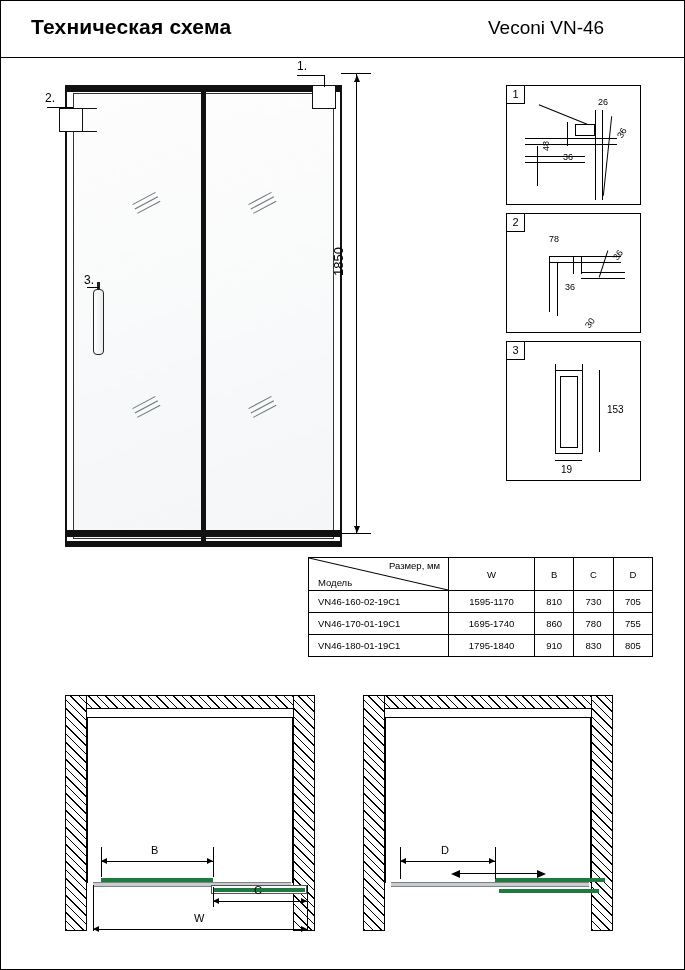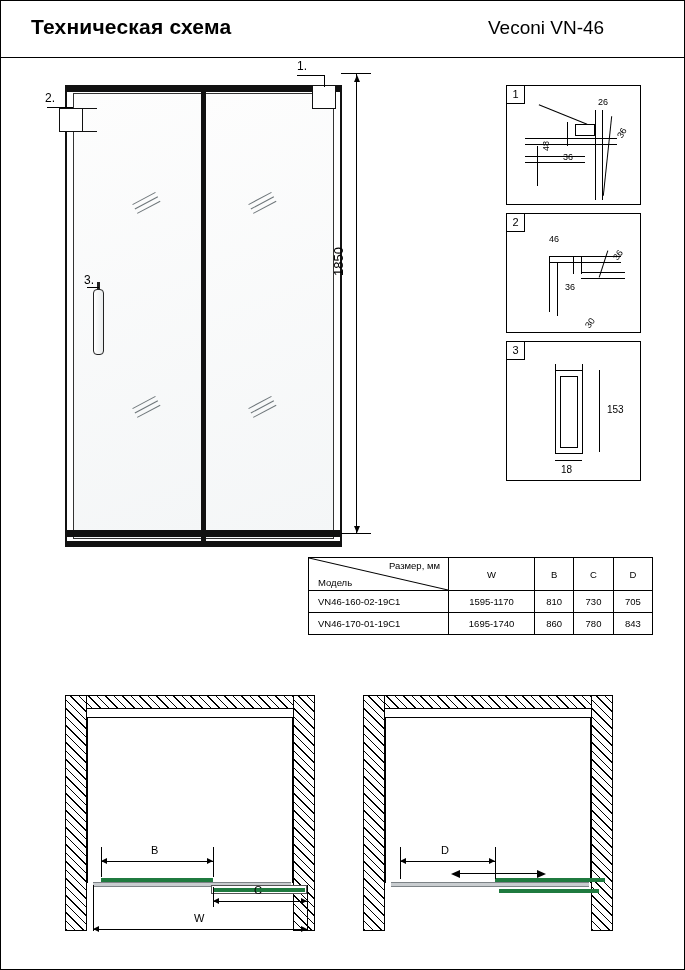--- a/index.html
+++ b/index.html
@@ -325,37 +325,37 @@
       <div class="dl" style="left:42px;top:42px;width:72px;height:1px;"></div>
       <div class="dl" style="left:42px;top:48px;width:72px;height:1px;"></div>
       <div class="dl" style="left:42px;top:42px;width:1px;height:56px;"></div>
       <div class="dl" style="left:50px;top:48px;width:1px;height:54px;"></div>
       <div class="dl" style="left:66px;top:42px;width:1px;height:18px;"></div>
       <div class="dl" style="left:74px;top:42px;width:1px;height:18px;"></div>
       <div class="dl" style="left:74px;top:58px;width:44px;height:1px;"></div>
       <div class="dl" style="left:74px;top:64px;width:44px;height:1px;"></div>
       <div class="dl" style="left:96px;top:36px;width:1px;height:28px;transform:rotate(18deg);"></div>
 
-      <div class="dtxt" style="left:42px;top:20px;">46</div>
+      <div class="dtxt" style="left:42px;top:20px;">78</div>
       <div class="dtxt" style="left:58px;top:68px;">36</div>
       <div class="dtxt" style="left:106px;top:36px;transform:rotate(-55deg);">36</div>
       <div class="dtxt" style="left:78px;top:104px;transform:rotate(-55deg);">30</div>
     </div>
 
     <div class="detail-box" id="detail-3">
       <div class="detail-tag">3</div>
       <div class="dl" style="left:48px;top:28px;width:26px;height:82px;background:#fff;border:1px solid #000;"></div>
       <div class="dl" style="left:53px;top:34px;width:16px;height:70px;background:#fff;border:1px solid #000;"></div>
       <div class="dl" style="left:48px;top:22px;width:1px;height:8px;"></div>
       <div class="dl" style="left:75px;top:22px;width:1px;height:8px;"></div>
       <div class="dl" style="left:92px;top:28px;width:1px;height:82px;"></div>
       <div class="dl" style="left:48px;top:118px;width:27px;height:1px;"></div>
 
       <div class="dtxt" style="left:100px;top:62px;font-size:10px;">153</div>
-      <div class="dtxt" style="left:54px;top:122px;font-size:10px;">18</div>
+      <div class="dtxt" style="left:54px;top:122px;font-size:10px;">19</div>
     </div>
   </div>
 
   <table id="spec-table" class="abs">
     <thead>
       <tr>
         <th class="model-cell corner-cell">
           <svg class="diag" viewBox="0 0 126 32" preserveAspectRatio="none">
             <line x1="0" y1="0" x2="126" y2="32" stroke="#000" stroke-width="1"></line>
           </svg>
@@ -374,21 +374,28 @@
         <td>1595-1170</td>
         <td>810</td>
         <td>730</td>
         <td>705</td>
       </tr>
       <tr>
         <td class="model-cell">VN46-170-01-19C1</td>
         <td>1695-1740</td>
         <td>860</td>
         <td>780</td>
-        <td>843</td>
+        <td>755</td>
+      </tr>
+      <tr>
+        <td class="model-cell">VN46-180-01-19C1</td>
+        <td>1795-1840</td>
+        <td>910</td>
+        <td>830</td>
+        <td>805</td>
       </tr>
     </tbody>
   </table>
 
   <div>
 
     <div class="abs plan-wall hatch" style="left:64px;top:694px;width:250px;height:14px;"></div>
     <div class="abs plan-wall hatch" style="left:64px;top:694px;width:22px;height:236px;"></div>
     <div class="abs plan-wall hatch" style="left:292px;top:694px;width:22px;height:236px;"></div>
 

